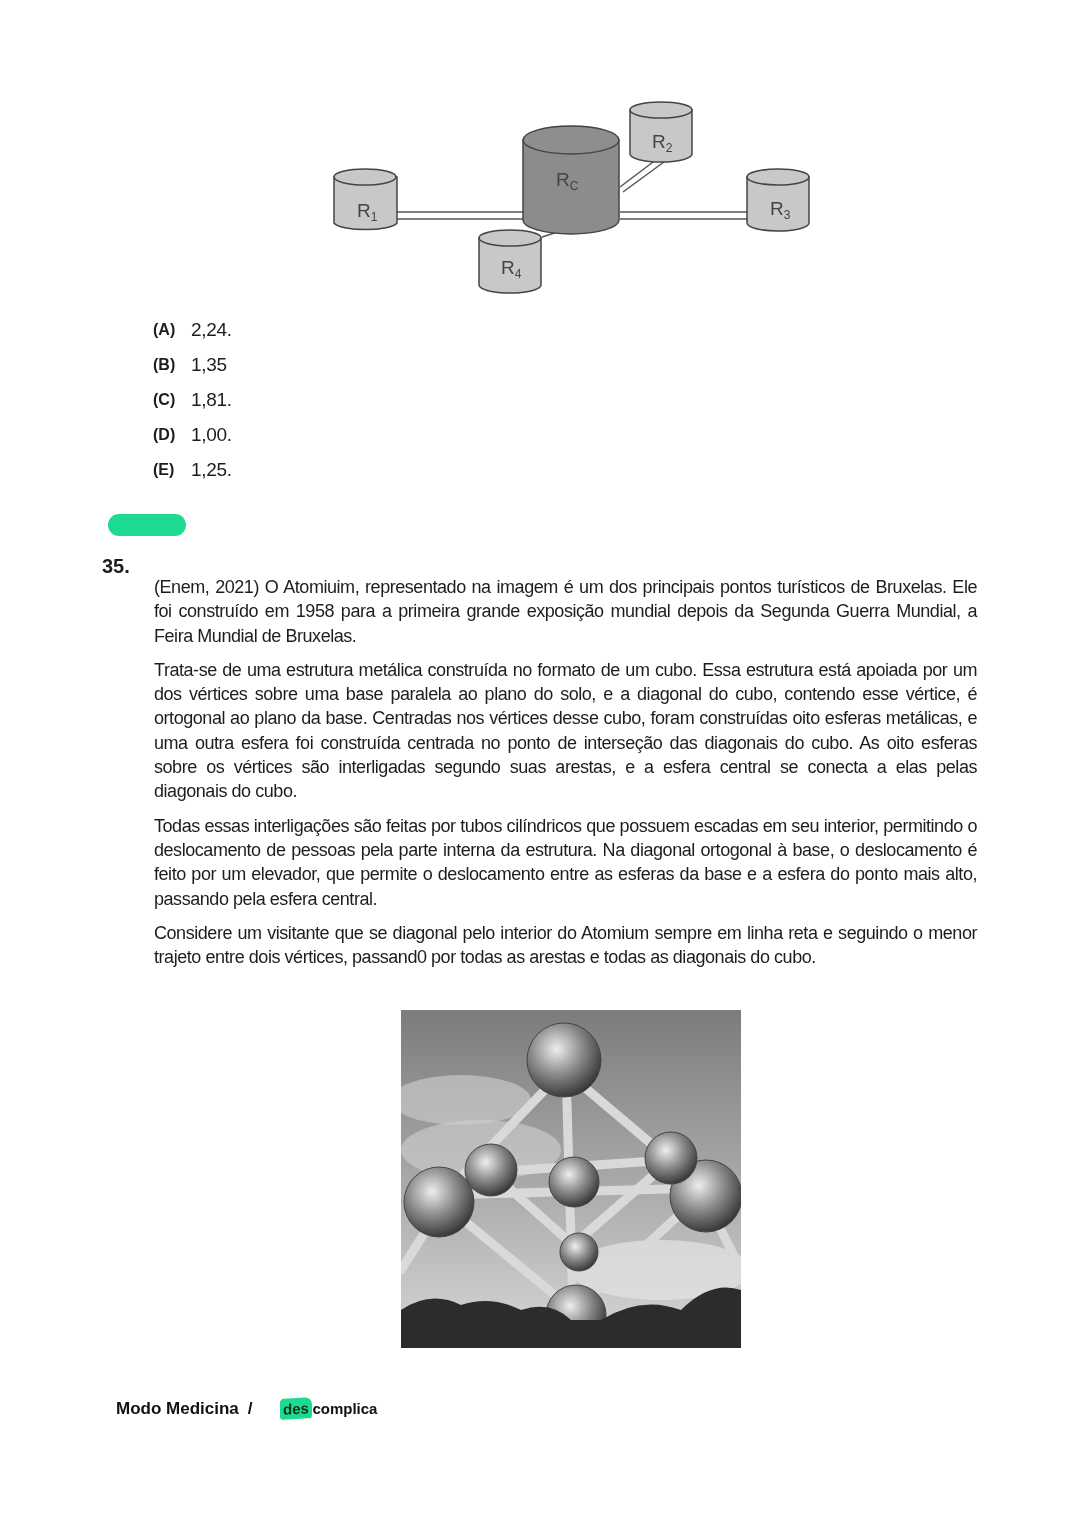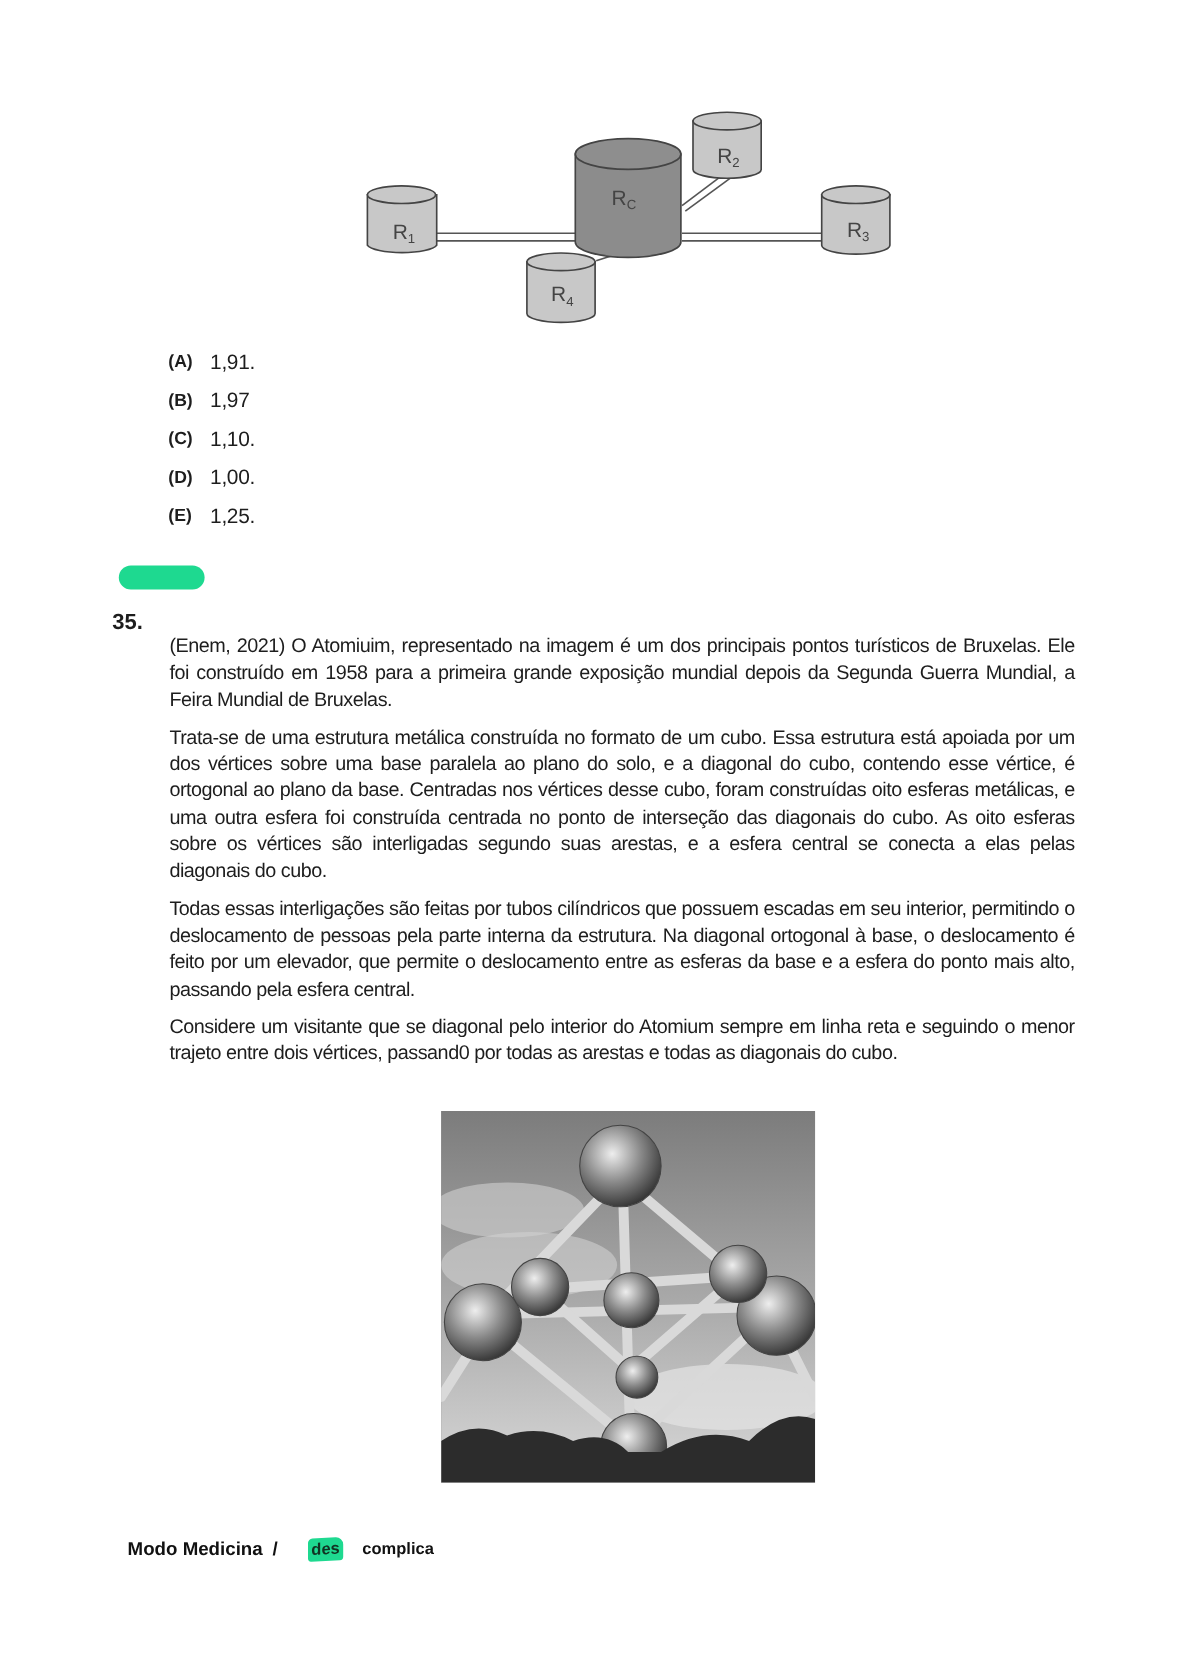--- a/index.html
+++ b/index.html
@@ -16,21 +16,21 @@
   .qbody { position: absolute; left: 154px; top: 575px; width: 823px;
            font-size: 18px; line-height: 24.3px; text-align: justify; letter-spacing: -0.45px; }
   .qbody p { margin: 0 0 10px 0; }
   .photo { position: absolute; left: 401px; top: 1010px; width: 340px; height: 338px;
            overflow: hidden; background: #9a9a9a; }
   .footer { position: absolute; left: 116px; top: 1398px; display: flex; align-items: flex-end; }
   .footer .brand { font-weight: bold; font-size: 17px; color: #111; }
   .footer .slash { font-weight: bold; font-size: 17px; margin-left: 9px; color: #111; }
   .logo { margin-left: 27px; display: flex; align-items: center; font-weight: bold; font-size: 15px; }
   .logo .des { padding: 2px 3px; border-radius: 4px 7px 3px 3px; transform: skewY(-3deg); color: #113322; }
-  .logo .complica { color: #111; margin-left: 18px; }
+  .logo .complica { color: #111; margin-left: 1px; }
 </style>
 </head>
 <body>
 
 <svg class="diagram" viewBox="0 0 500 205" xmlns="http://www.w3.org/2000/svg">
   <g stroke="#555" stroke-width="1.5" fill="none">
 
     <line x1="77" y1="117" x2="205" y2="117"></line>
     <line x1="77" y1="124" x2="205" y2="124"></line>
     <line x1="300" y1="117" x2="428" y2="117"></line>
@@ -65,29 +65,29 @@
     <text x="332" y="53"><tspan>R</tspan><tspan font-size="12" dy="4">2</tspan></text>
     <text x="450" y="120"><tspan>R</tspan><tspan font-size="12" dy="4">3</tspan></text>
     <text x="181" y="179"><tspan>R</tspan><tspan font-size="12" dy="4">4</tspan></text>
     <text x="236" y="91"><tspan>R</tspan><tspan font-size="12" dy="4">C</tspan></text>
   </g>
 </svg>
 
 <div class="options">
   <div class="opt">
     <span class="letter">(A)</span>
-    <span class="value">1,91.</span>
+    <span class="value">2,24.</span>
   </div>
   <div class="opt">
     <span class="letter">(B)</span>
-    <span class="value">1,97</span>
+    <span class="value">1,35</span>
   </div>
   <div class="opt">
     <span class="letter">(C)</span>
-    <span class="value">1,10.</span>
+    <span class="value">1,81.</span>
   </div>
   <div class="opt">
     <span class="letter">(D)</span>
     <span class="value">1,00.</span>
   </div>
   <div class="opt">
     <span class="letter">(E)</span>
     <span class="value">1,25.</span>
   </div>
 </div>

